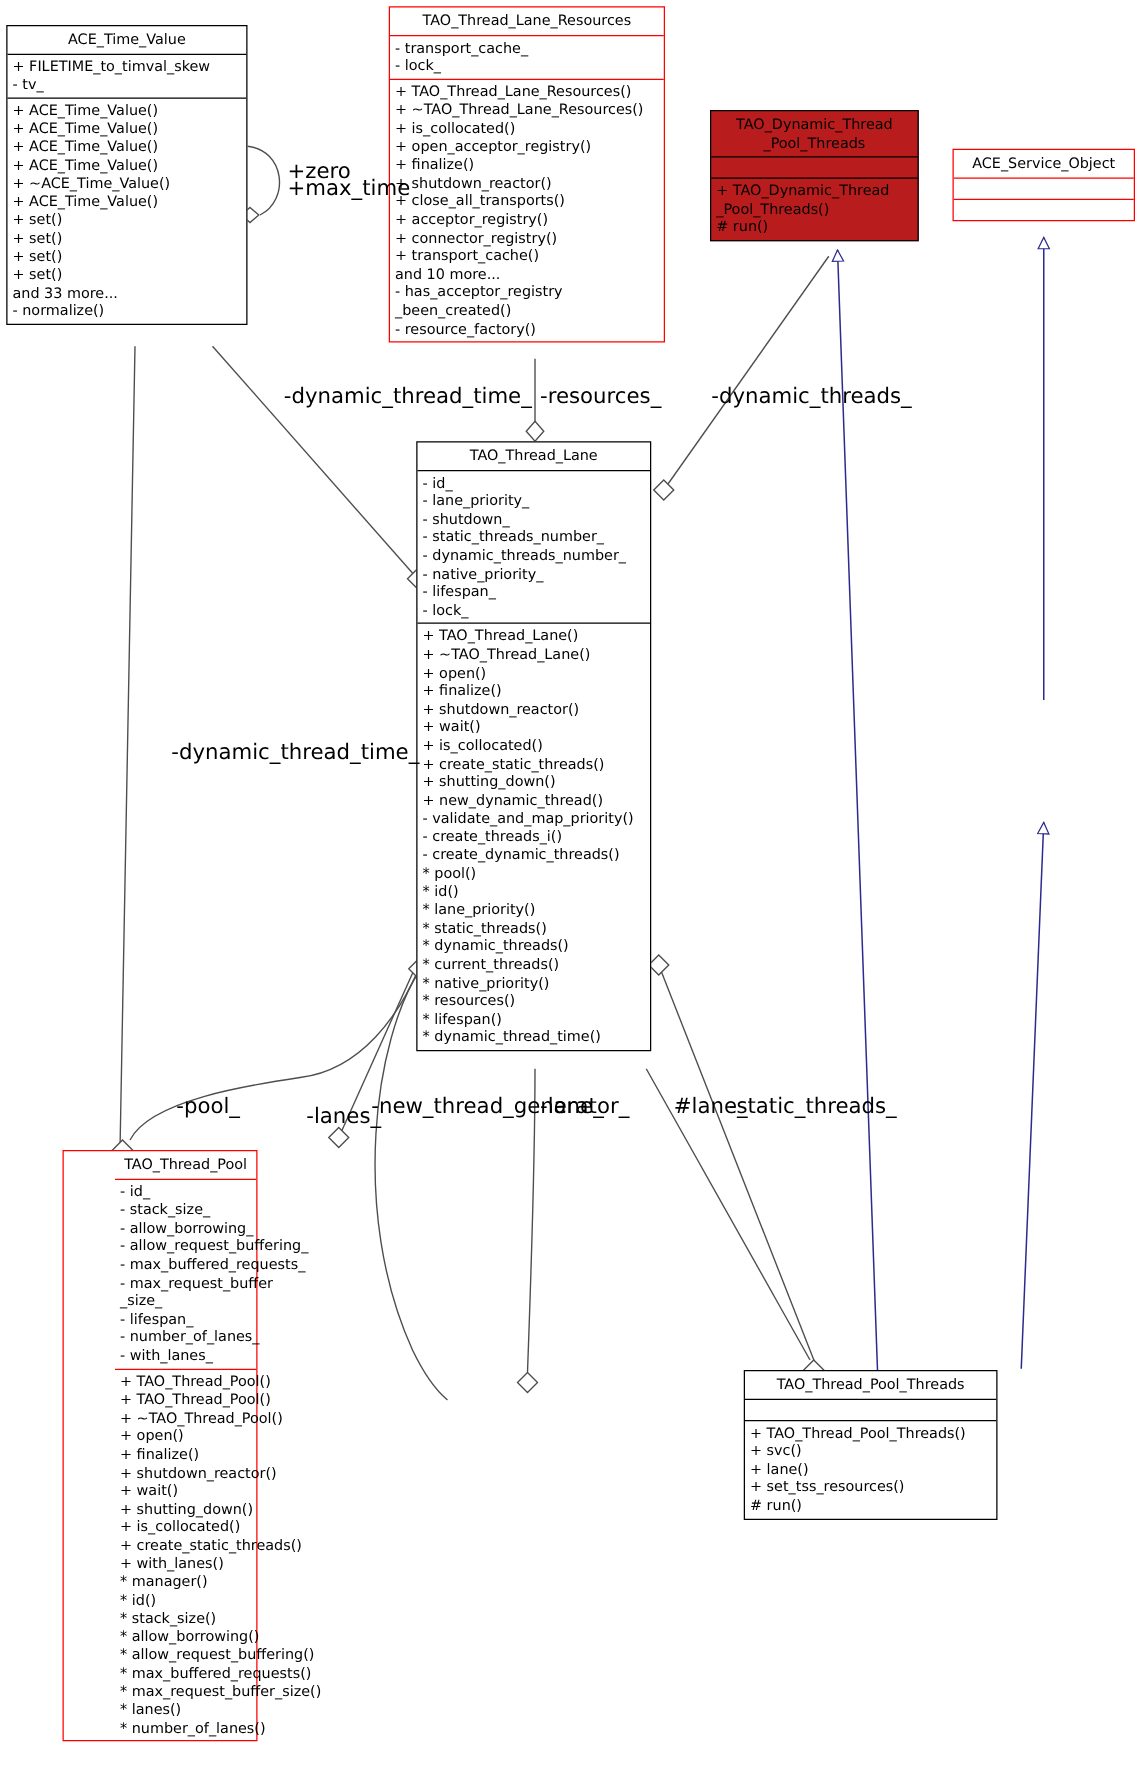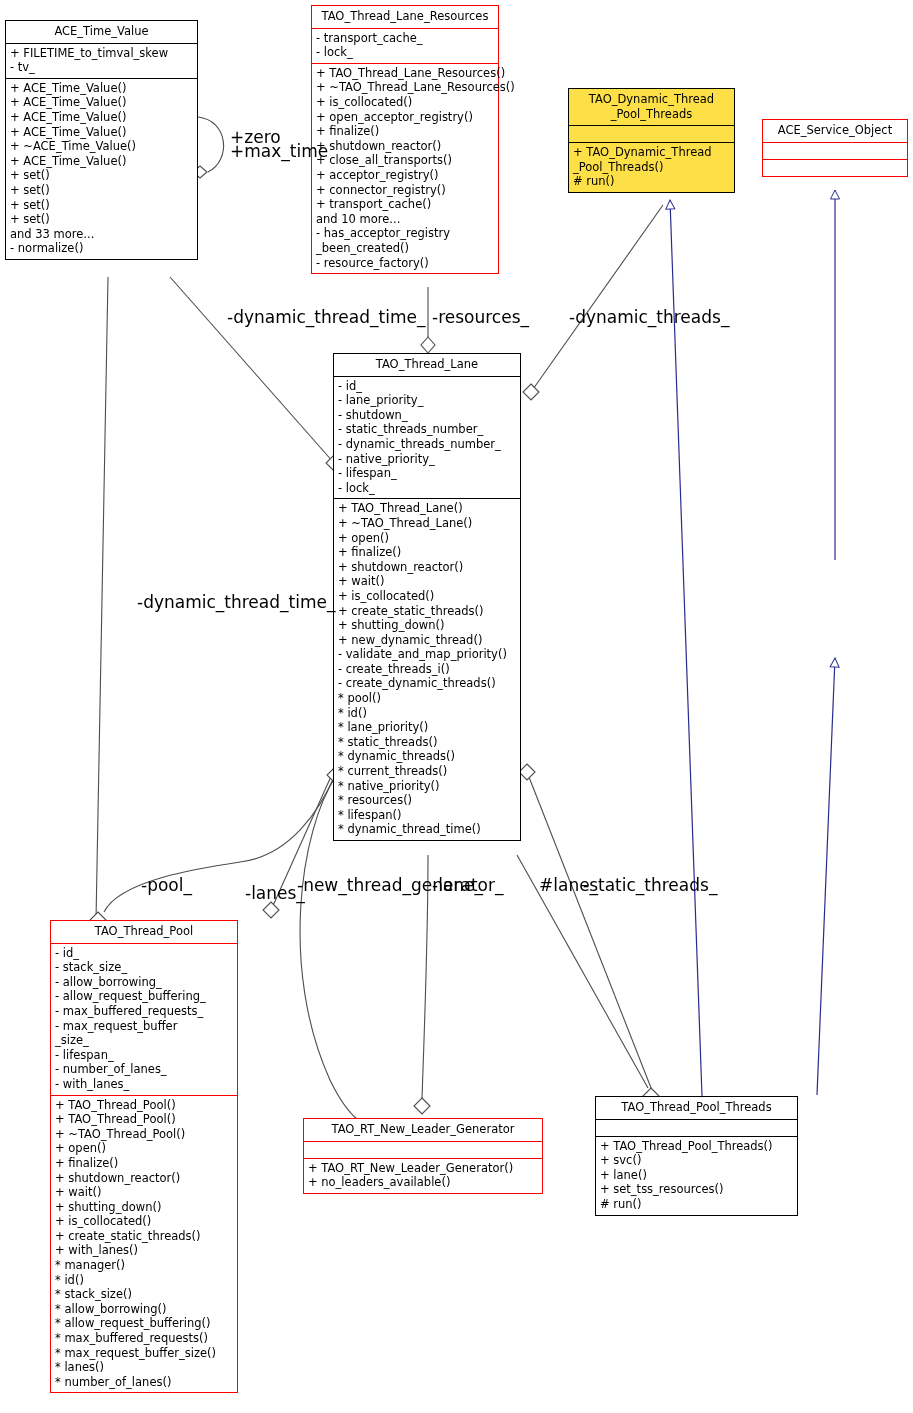--- a/index.html
+++ b/index.html
@@ -25,21 +25,21 @@
     position: absolute;
     box-sizing: border-box;
     background: #ffffff;
     border: 1px solid #000000;
     font-size: 11.5px;
     line-height: 14.6px;
     color: #000000;
     z-index: 5;
   }
   .umlbox.red { border-color: #ff0000; }
-  .umlbox.gray { background: #fde047; }
+  .umlbox.gray { background: #b91c1c; }
   .umlbox .sec {
     box-sizing: border-box;
     padding: 2px 4px 3px 4px;
   }
   .umlbox .title {
     text-align: center;
     padding: 3px 4px 4px 4px;
     white-space: pre-line;
   }
   .umlbox .sec + .sec {
@@ -132,21 +132,21 @@
       <div class="row">+ ACE_Time_Value()</div>
       <div class="row">+ set()</div>
       <div class="row">+ set()</div>
       <div class="row">+ set()</div>
       <div class="row">+ set()</div>
       <div class="row">and 33 more...</div>
       <div class="row">- normalize()</div>
     </div>
   </div>
 
-  <div class="umlbox red" style="left:311px; top:5px; width:188px;">
+  <div class="umlbox red" style="left:311px; top:5px; width:221px;">
     <div class="sec title">TAO_Thread_Lane_Resources</div>
     <div class="sec">
       <div class="row">- transport_cache_</div>
       <div class="row">- lock_</div>
     </div>
     <div class="sec">
       <div class="row">+ TAO_Thread_Lane_Resources()</div>
       <div class="row">+ ~TAO_Thread_Lane_Resources()</div>
       <div class="row">+ is_collocated()</div>
       <div class="row">+ open_acceptor_registry()</div>
@@ -213,21 +213,21 @@
       <div class="row">* dynamic_threads()</div>
       <div class="row">* current_threads()</div>
       <div class="row">* native_priority()</div>
       <div class="row">* resources()</div>
       <div class="row">* lifespan()</div>
       <div class="row">* dynamic_thread_time()</div>
     </div>
   </div>
 
 
-  <div class="umlbox red" style="left:50px; top:920px; width:188px;">
+  <div class="umlbox red" style="left:50px; top:920px; width:156px;padding-left:41px;">
     <div class="sec title">TAO_Thread_Pool</div>
     <div class="sec">
       <div class="row">- id_</div>
       <div class="row">- stack_size_</div>
       <div class="row">- allow_borrowing_</div>
       <div class="row">- allow_request_buffering_</div>
       <div class="row">- max_buffered_requests_</div>
       <div class="row">- max_request_buffer</div>
       <div class="row">_size_</div>
       <div class="row">- lifespan_</div>
@@ -251,28 +251,20 @@
       <div class="row">* stack_size()</div>
       <div class="row">* allow_borrowing()</div>
       <div class="row">* allow_request_buffering()</div>
       <div class="row">* max_buffered_requests()</div>
       <div class="row">* max_request_buffer_size()</div>
       <div class="row">* lanes()</div>
       <div class="row">* number_of_lanes()</div>
     </div>
   </div>
 
-  <div class="umlbox red" style="left:303px; top:1118px; width:240px;">
-    <div class="sec title">TAO_RT_New_Leader_Generator</div>
-    <div class="sec empty"></div>
-    <div class="sec">
-      <div class="row">+ TAO_RT_New_Leader_Generator()</div>
-      <div class="row">+ no_leaders_available()</div>
-    </div>
-  </div>
 
   <div class="umlbox" style="left:595px; top:1096px; width:203px;">
     <div class="sec title">TAO_Thread_Pool_Threads</div>
     <div class="sec empty"></div>
     <div class="sec">
       <div class="row">+ TAO_Thread_Pool_Threads()</div>
       <div class="row">+ svc()</div>
       <div class="row">+ lane()</div>
       <div class="row">+ set_tss_resources()</div>
       <div class="row"># run()</div>

